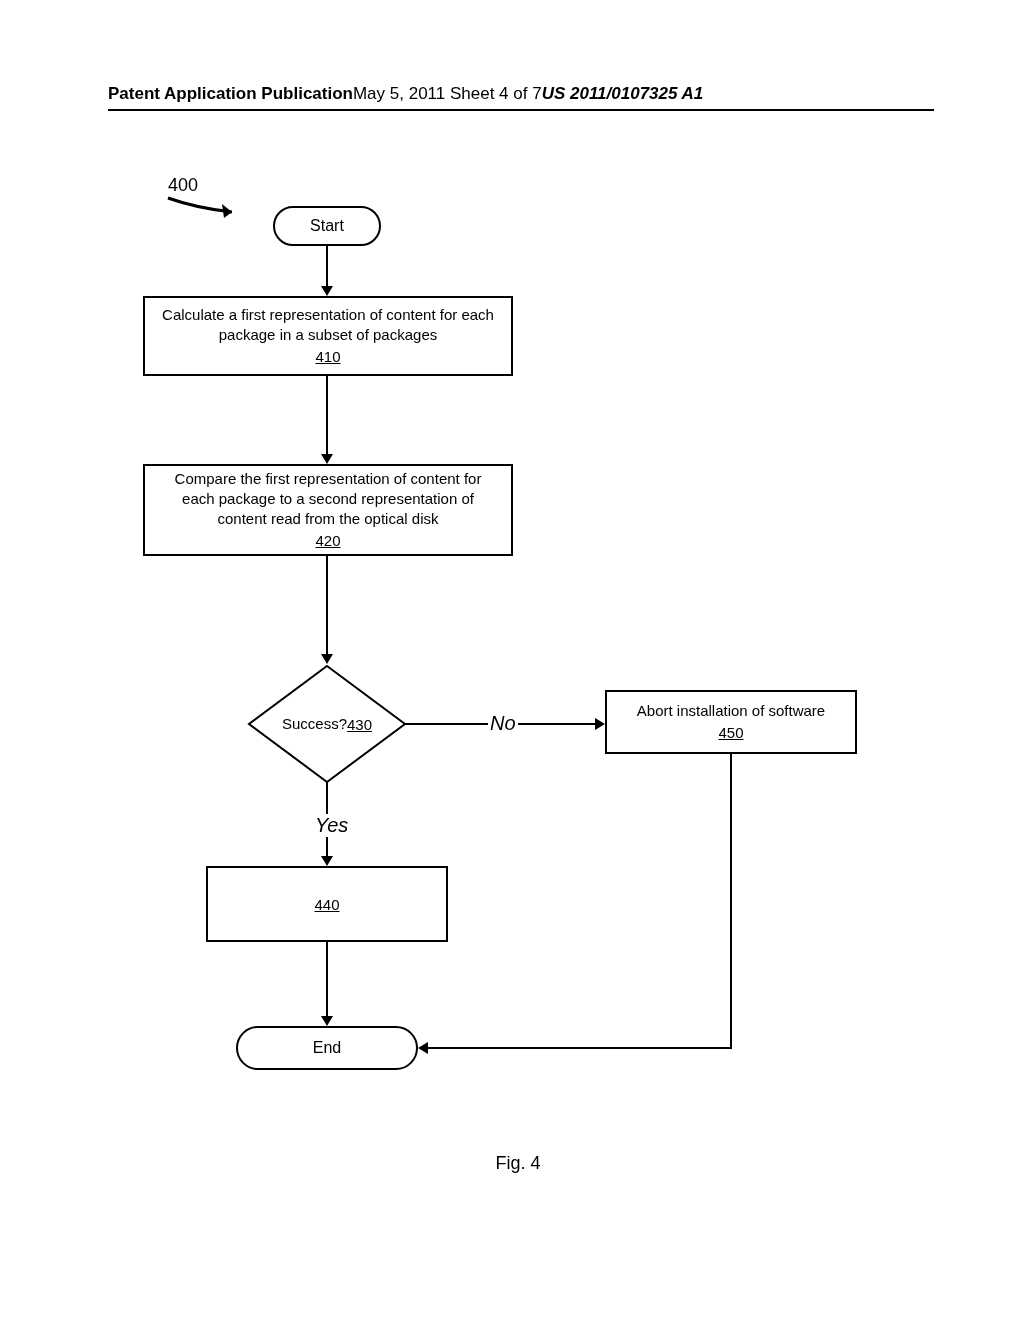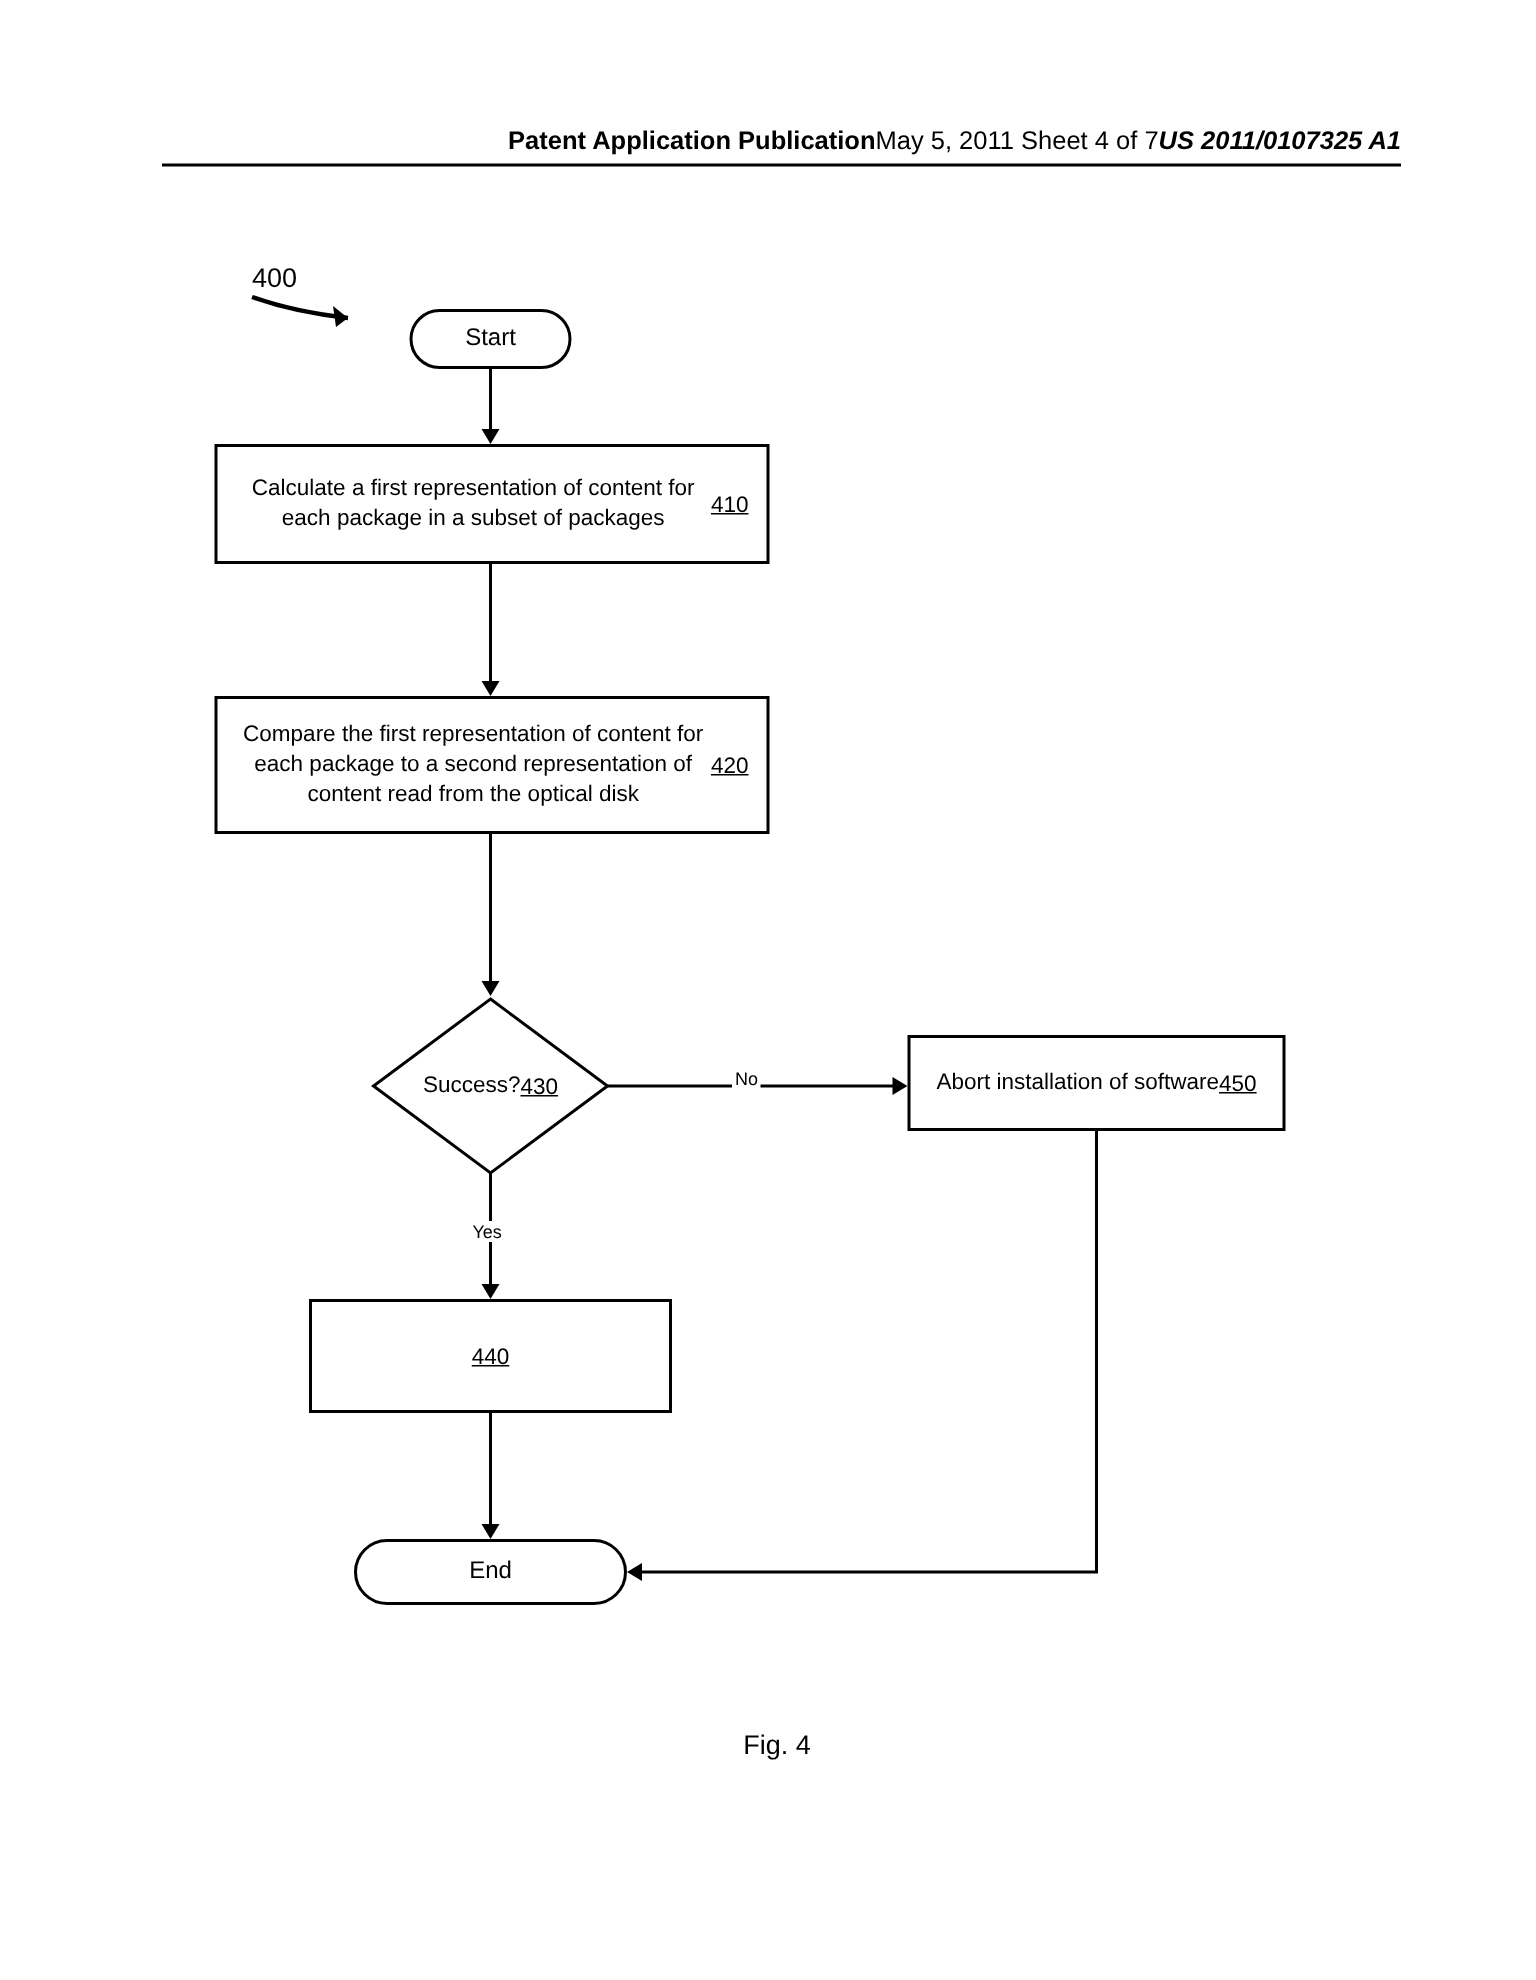--- a/index.html
+++ b/index.html
@@ -7,23 +7,23 @@
     background: #fff;
     font-family: Arial, Helvetica, sans-serif;
     width: 1024px;
     height: 1320px;
     position: relative;
   }
   .page-header {
     position: absolute;
     top: 84px;
     left: 108px;
-    right: 90px;
-    display: flex;
-    justify-content: flex-end;
+    right: 80px;
+    display: flex;
+    justify-content: flex-start;
     font-size: 17px;
     padding-bottom: 8px;
   }
   .page-header .left { font-weight: bold; }
   .page-header .mid { font-weight: normal; }
   .page-header .right { font-weight: bold; font-style: italic; }
   .header-rule {
     position: absolute;
     top: 109px;
     left: 108px;
@@ -67,21 +67,21 @@
     height: 40px;
   }
 
   .process {
     position: absolute;
     border: 2px solid #000;
     background: #fff;
     font-size: 15px;
     text-align: center;
     display: flex;
-    flex-direction: row;
+    flex-direction: column;
     align-items: center;
     justify-content: center;
     padding: 8px 12px;
     line-height: 1.35;
   }
   .process .ref, .decision-inner .ref {
     text-decoration: underline;
     margin-top: 2px;
   }
 
@@ -98,23 +98,24 @@
     flex-direction: row;
     align-items: center;
     justify-content: center;
     font-size: 15px;
     text-align: center;
     line-height: 1.3;
   }
 
   .edge-label {
     position: absolute;
-    font-size: 12px;
+    font-size: 20px;
     background: #fff;
     padding: 0 2px;
+    font-style: italic;
   }
 
   .fig-caption {
     position: absolute;
     bottom: 16px;
     left: 0;
     width: 100%;
     text-align: center;
     font-size: 18px;
   }

